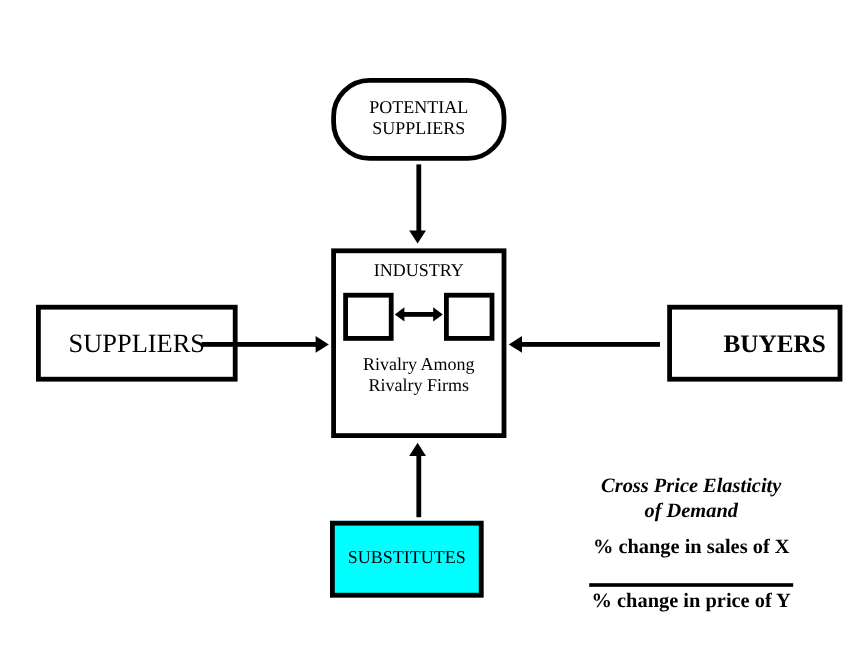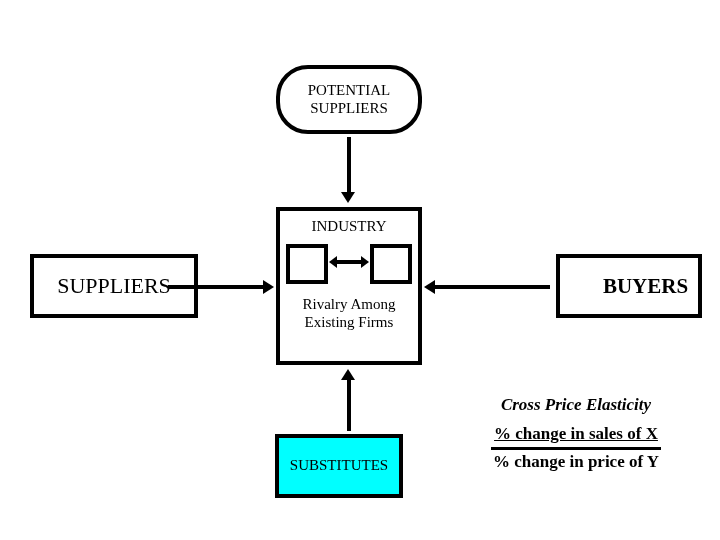--- a/index.html
+++ b/index.html
@@ -214,22 +214,21 @@
   .fraction {
     margin-top: 8px;
     display: inline-block;
     font-weight: bold;
     font-size: 17px;
     line-height: 1.35;
   }
   .fraction .numerator {
     display: block;
     white-space: nowrap;
-    padding: 0 2px 1px 2px;
-    text-decoration: underline;
+    padding: 0 2px 19px 2px;
   }
   .fraction .frac-bar {
     display: block;
     height: 3px;
     background: #000000;
   }
   .fraction .denominator {
     display: block;
     white-space: nowrap;
     padding: 1px 2px 0 2px;
@@ -255,21 +254,21 @@
       <div class="rivalry-square"></div>
       <div class="rivalry-connector">
         <div class="head-left"></div>
         <div class="bar"></div>
         <div class="head-right"></div>
       </div>
       <div class="rivalry-square"></div>
     </div>
 
     <span class="subtitle">Rivalry Among</span>
-    <span class="subtitle" style="margin-top:0">Existing Firms</span>
+    <span class="subtitle" style="margin-top:0">Rivalry Firms</span>
   </div>
 
   <div class="box" id="box-suppliers">
     <span class="line">SUPPLIERS</span>
   </div>
   <div class="arrow-h" id="arrow-suppliers-shaft"></div>
   <div class="arrowhead right" id="arrow-suppliers-head"></div>
 
   <div class="box" id="box-buyers">
     <span class="line">BUYERS</span>
@@ -280,20 +279,21 @@
   <div class="arrow-v" id="arrow-substitutes-shaft"></div>
   <div class="arrowhead up" id="arrow-substitutes-head"></div>
 
   <div class="box" id="box-substitutes">
     <span class="line">SUBSTITUTES</span>
   </div>
 
   <div id="formula-block">
     <div class="formula-title">
       <span class="line">Cross Price Elasticity</span>
+      <span class="line">of Demand</span>
     </div>
     <div class="fraction">
       <span class="numerator">% change in sales of X</span>
       <span class="frac-bar"></span>
       <span class="denominator">% change in price of Y</span>
     </div>
   </div>
 
 </div>
 

